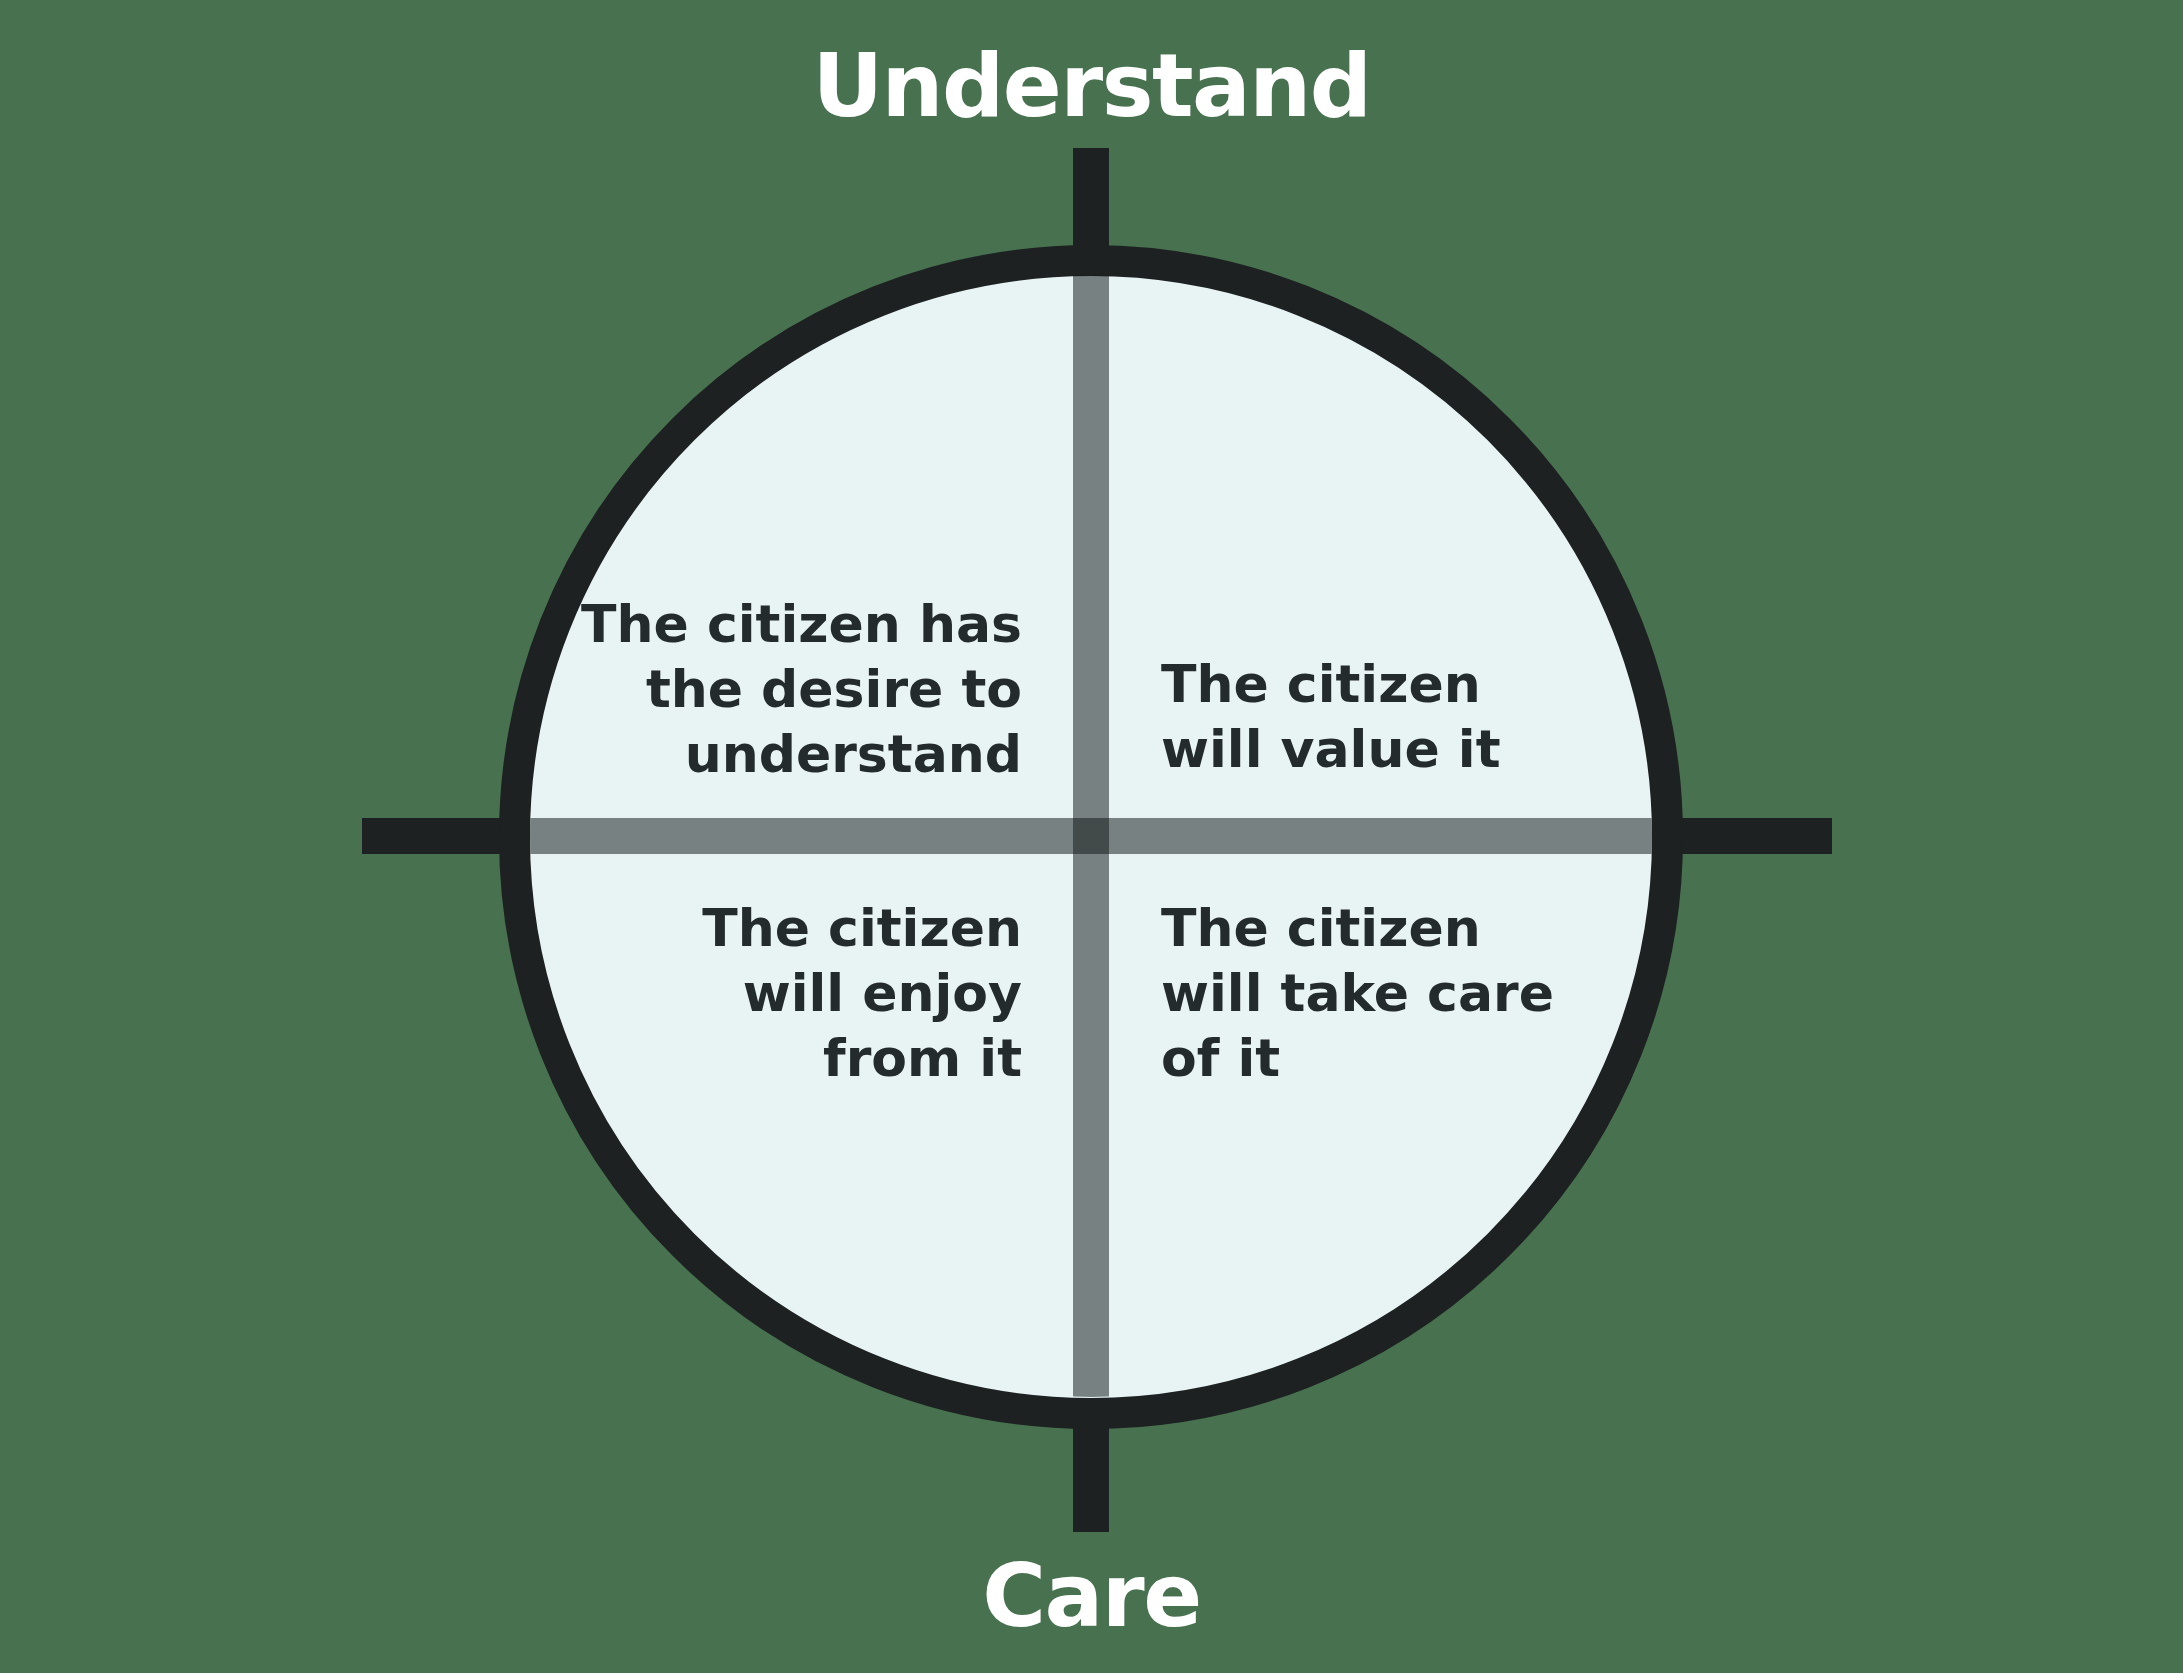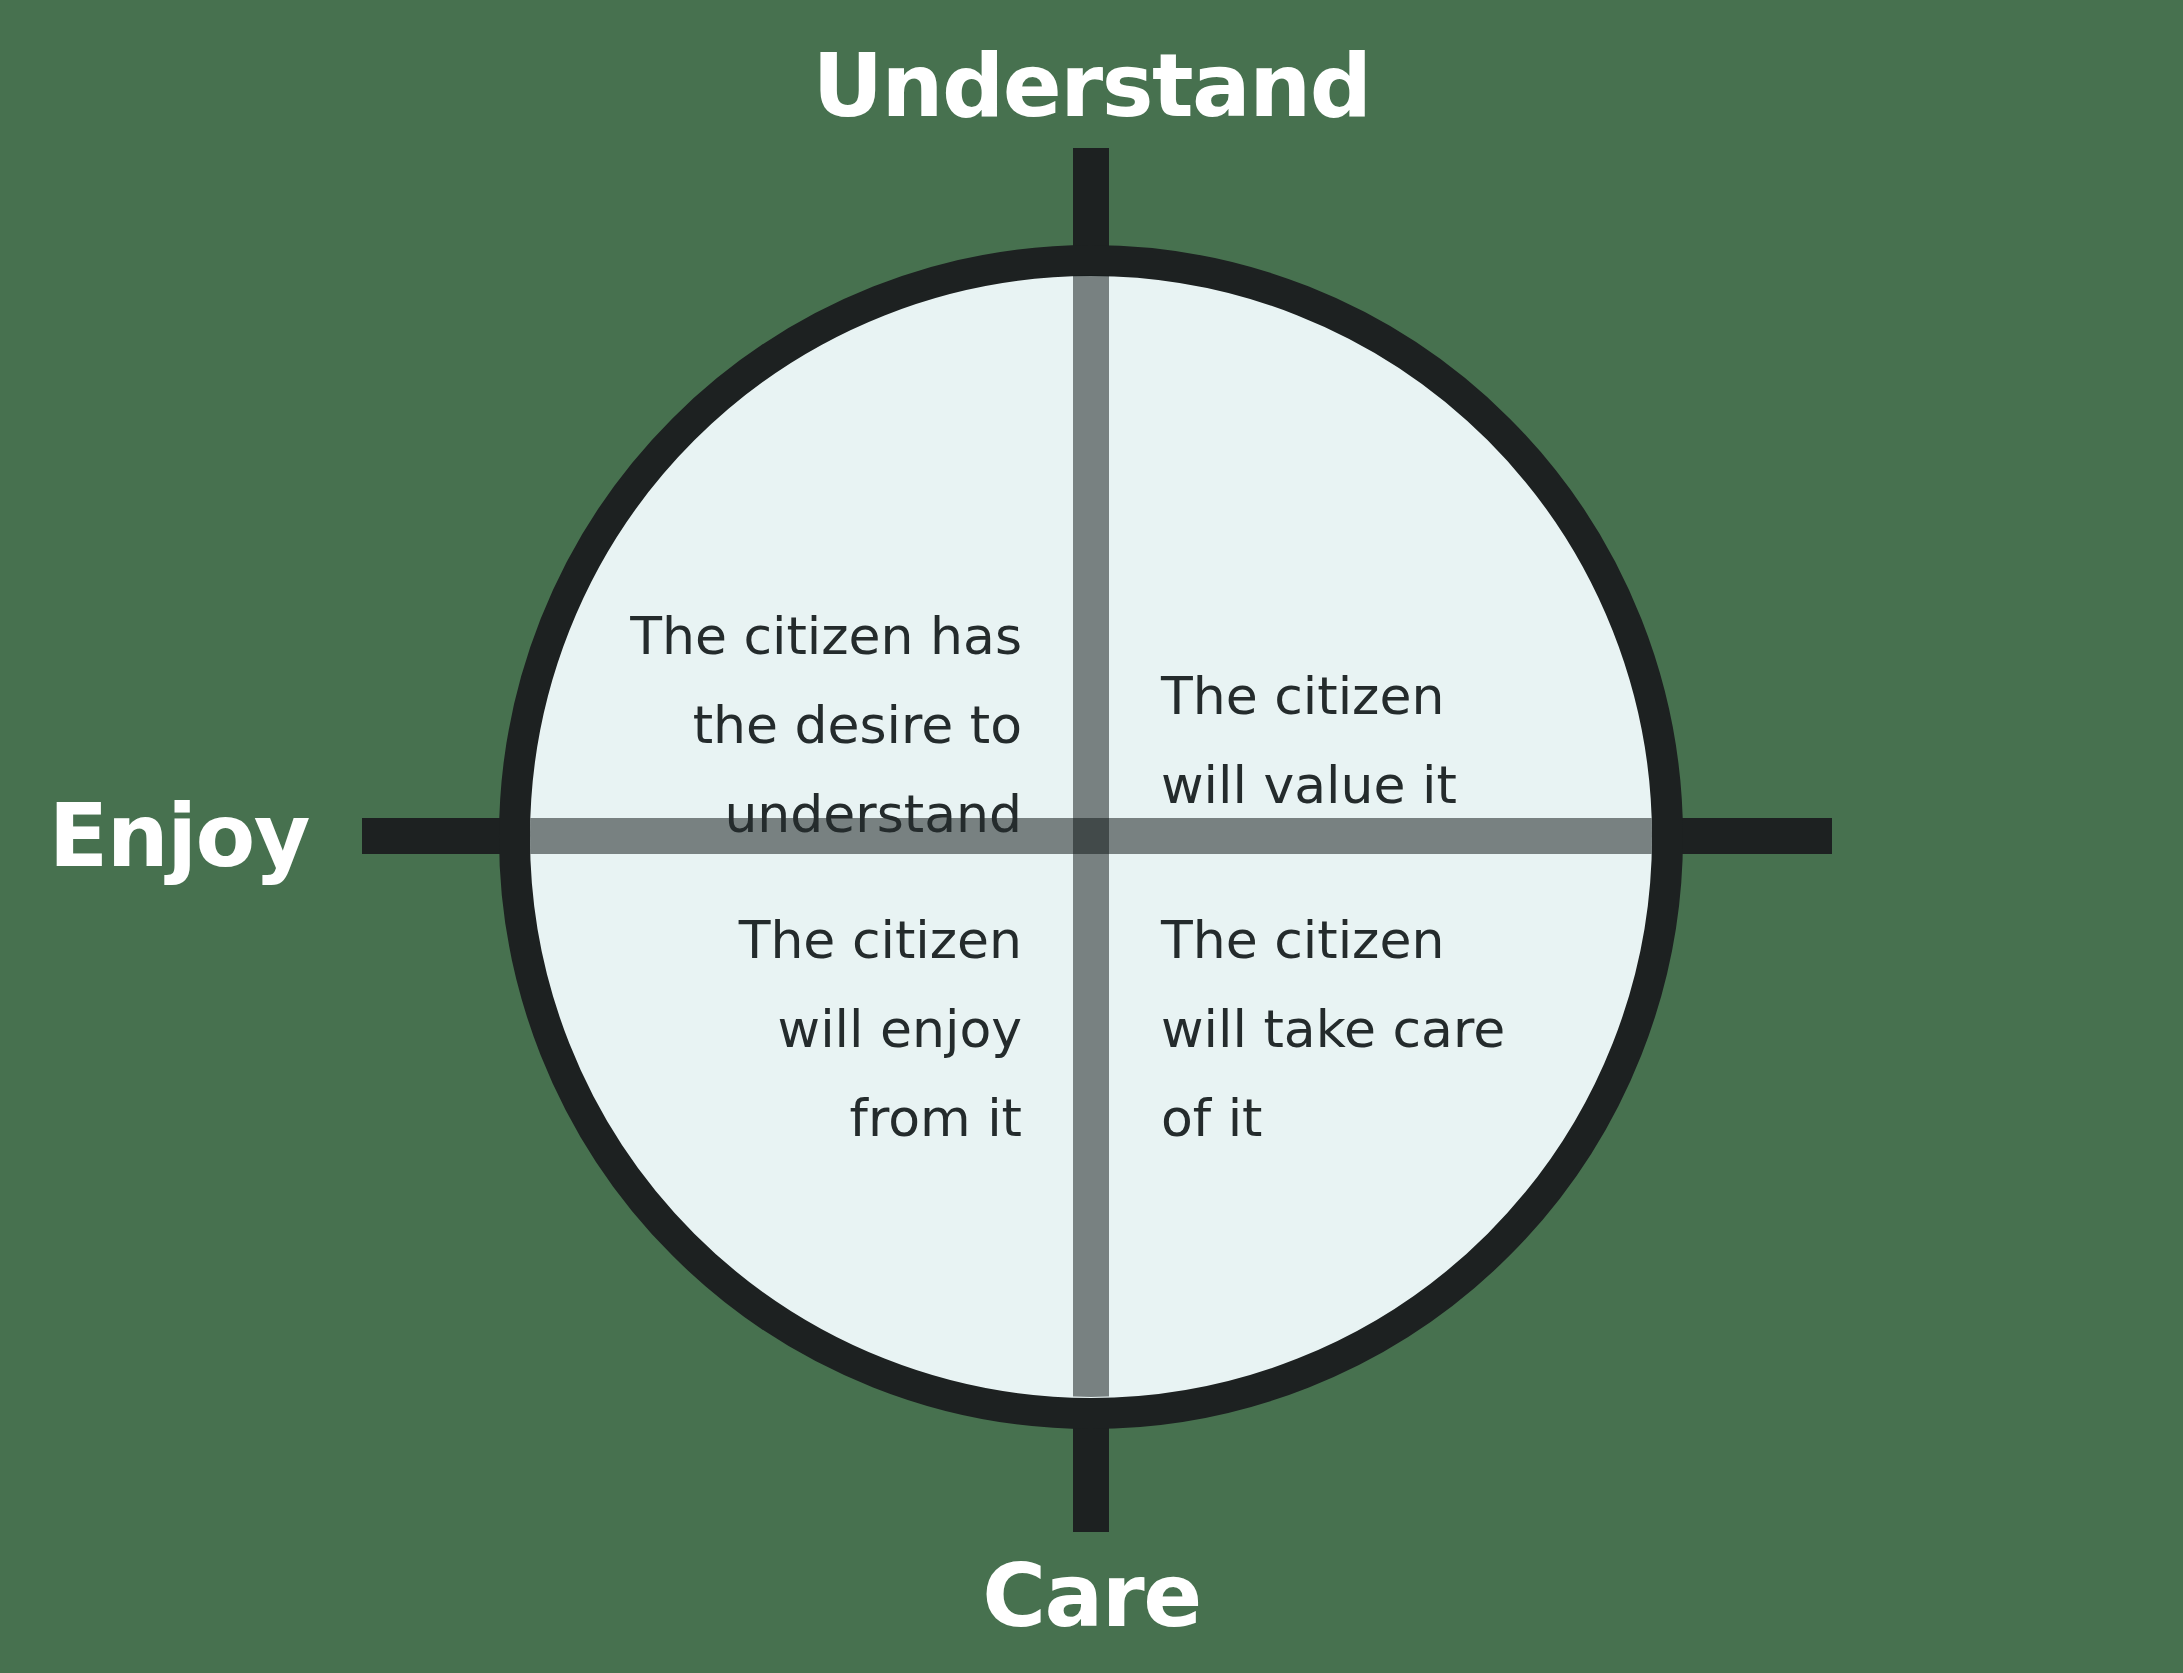--- a/index.html
+++ b/index.html
@@ -44,23 +44,24 @@
   }
   .bar{
     position:absolute;
     background:var(--bar-overlay);
   }
   .bar-vertical  {left:543px;top:0;width:36px;height:1122px;}
   .bar-horizontal{left:0;top:543px;width:1122px;height:36px;}
   .quadrant-text{
     position:absolute;
     font-size:52px;
-    line-height:89px;
+    line-height:65px;
     color:var(--quadrant-text);
     white-space:pre-line;
+    font-weight:bold;
   }
   .qt-top-left    {top:592px; right:1161px; text-align:right;}
   .qt-top-right   {top:652px; left:1161px;  text-align:left;}
   .qt-bottom-left {top:896px;right:1161px; text-align:right;}
   .qt-bottom-right{top:896px;left:1161px;  text-align:left;}
   .axis-label{
     position:absolute;
     font-size:87px;
     line-height:87px;
     font-weight:bold;
@@ -102,17 +103,16 @@
 from it</div>
 
   <div class="quadrant-text qt-bottom-right">The citizen
 will take care
 of it</div>
 
   <div class="axis-label al-top">Understand</div>
 
   <div class="axis-label al-bottom">Care</div>
 
-  <div class="axis-label al-left">Enjoy</div>
 
 
 </div>
 
 
 </body></html>

